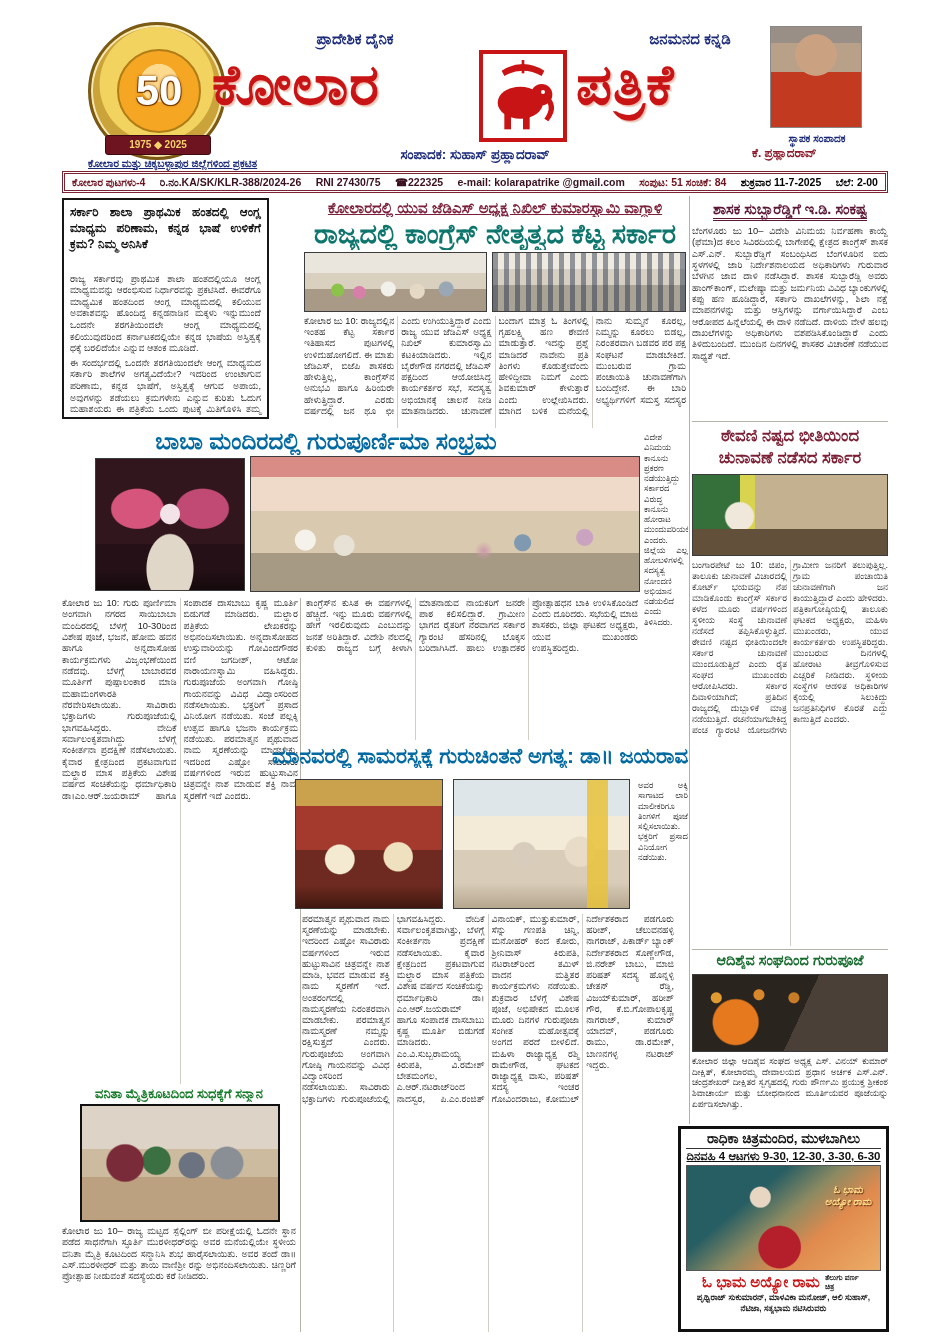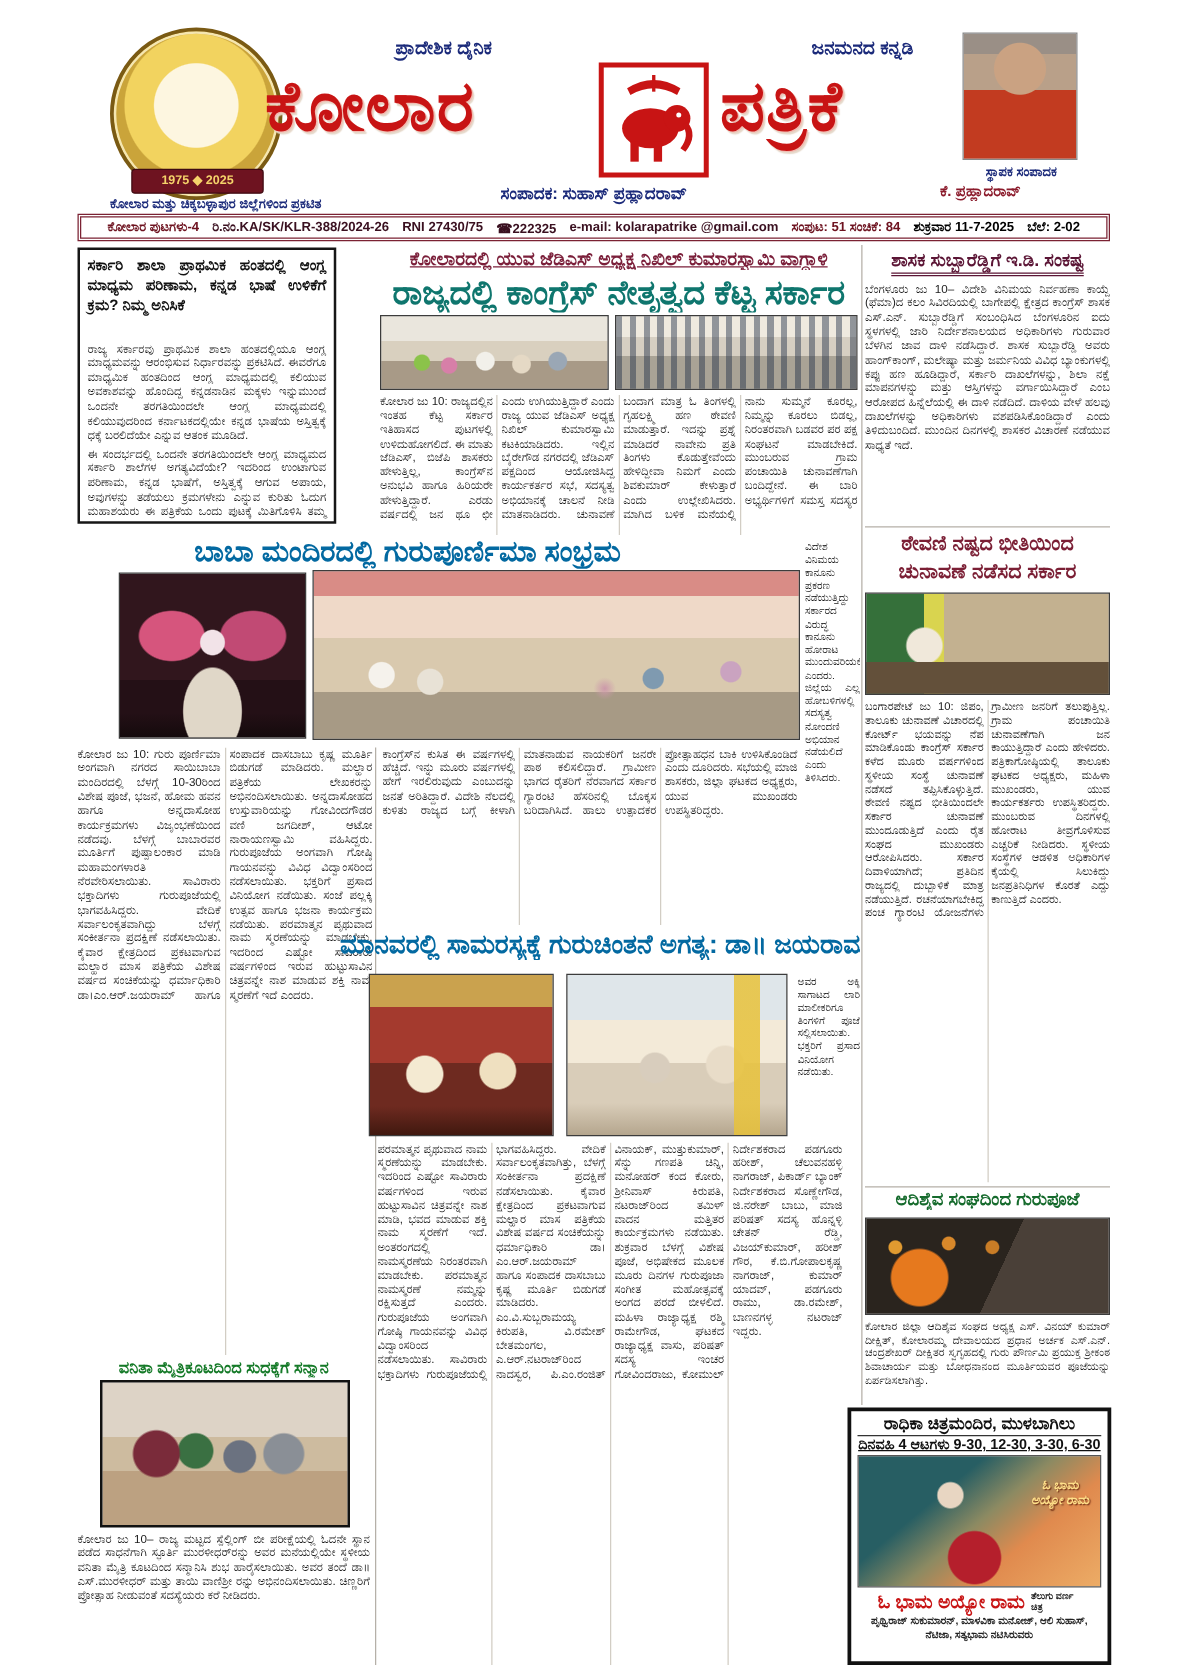--- a/index.html
+++ b/index.html
@@ -25,37 +25,40 @@
   .badge-inner{position:absolute;left:26px;top:24px;width:80px;height:80px;border-radius:50%;
     background:radial-gradient(circle at 50% 40%, #ffd98c 0 30%, #f5a623 31% 100%);
     border:2px solid #b07c16;display:flex;align-items:center;justify-content:center;}
   .badge-num{font-size:42px;font-weight:bold;color:#ffffff;
     text-shadow:0 0 3px #7a3c00,1px 1px 0 #7a3c00,-1px 1px 0 #7a3c00;}
   .badge-ribbon{position:absolute;left:14px;bottom:2px;width:104px;height:18px;background:#6e1320;
     color:#f5d36a;font-size:10px;font-weight:bold;text-align:center;line-height:18px;
     border-radius:3px;border:1px solid #3f0a12;}
   .infobar{position:absolute;left:62px;top:171px;width:826px;height:22px;
     border:3px double #7b2233;display:flex;align-items:center;justify-content:space-between;
-    padding:0 21px;box-sizing:border-box;font-size:10.5px;font-weight:bold;color:#3a1020;}
+    padding:0 7px;box-sizing:border-box;font-size:10.5px;font-weight:bold;color:#3a1020;}
   .infobar span{white-space:nowrap;}
   .boxart{position:absolute;left:62px;top:198px;width:207px;height:221px;border:2px solid #161616;
     box-sizing:border-box;padding:4px 6px;overflow:hidden;}
   .adbox{position:absolute;left:678px;top:1126px;width:211px;height:206px;border:3px solid #111;
     box-sizing:border-box;padding:2px 5px;text-align:center;overflow:hidden;background:#fff;}
   .poster{width:100%;height:106px;margin:2px 0;position:relative;border:1px solid #555;box-sizing:border-box;
     background:radial-gradient(circle at 48% 78%, #b51f2c 0 16%, rgba(0,0,0,0) 17%),
       radial-gradient(circle at 38% 30%, #e8d6c2 0 7%, rgba(0,0,0,0) 8%),
       linear-gradient(140deg,#275e63 0 32%, #8c8a62 50%, #e08a4e 68%, #ecac66 100%);}
   .poster-script{position:absolute;right:6px;top:18px;color:#ffe08a;font-size:10px;font-weight:bold;
     font-style:italic;text-shadow:1px 1px 1px #6e2a10;width:52px;line-height:1.2;}
 </style>
 </head>
 <body>
 
 <div class="badge">
+  <div class="badge-inner">
+    <span class="badge-num">50</span>
+  </div>
   <div class="badge-ribbon">1975 ◆ 2025</div>
 </div>
 
 <div class="abs smallcaps" style="left:255px;top:30px;width:200px;text-align:center;font-size:15px;">ಪ್ರಾದೇಶಿಕ ದೈನಿಕ</div>
 <div class="abs smallcaps" style="left:590px;top:30px;width:200px;text-align:center;font-size:15px;">ಜನಮನದ ಕನ್ನಡಿ</div>
 
 <div class="abs masthead-title" style="left:212px;top:52px;width:268px;font-size:56px;">ಕೋಲಾರ</div>
 <div class="abs" style="left:479px;top:50px;width:88px;height:92px;border:4px solid #c81414;box-sizing:border-box;background:#fff;">
   <svg width="80" height="84" viewBox="0 0 60 62">
     <path d="M14 12 Q30 2 46 12 L44 16 Q30 8 16 16 Z" fill="#c81414"></path>
@@ -70,33 +73,33 @@
 </div>
 <div class="abs masthead-title" style="left:576px;top:52px;width:190px;font-size:56px;">ಪತ್ರಿಕೆ</div>
 
 <div class="photo" style="left:770px;top:26px;width:92px;height:102px;border:1px solid #888;
      background:radial-gradient(circle at 50% 28%, #caa282 0 24%, rgba(0,0,0,0) 25%),
      linear-gradient(180deg,#9a8f86 0 16%, #b9a089 16% 45%, #c23b20 45% 100%);"></div>
 <div class="abs smallcaps" style="left:752px;top:132px;width:130px;text-align:center;font-size:10.5px;">ಸ್ಥಾಪಕ ಸಂಪಾದಕ</div>
 <div class="abs" style="left:752px;top:146px;width:130px;font-size:12px;font-weight:bold;color:#8b1a2b;">ಕೆ. ಪ್ರಹ್ಲಾದರಾವ್</div>
 
 <div class="abs smallcaps" style="left:330px;top:147px;width:290px;text-align:center;font-size:13.5px;">ಸಂಪಾದಕ: ಸುಹಾಸ್ ಪ್ರಹ್ಲಾದರಾವ್</div>
-<div class="abs smallcaps" style="left:88px;top:157px;width:260px;font-size:10.5px;">ಕೋಲಾರ ಮತ್ತು ಚಿಕ್ಕಬಳ್ಳಾಪುರ ಜಿಲ್ಲೆಗಳಿಂದ ಪ್ರಕಟಿತ</div>
+<div class="abs smallcaps" style="left:88px;top:157px;width:260px;font-size:10.5px;text-decoration:underline;">ಕೋಲಾರ ಮತ್ತು ಚಿಕ್ಕಬಳ್ಳಾಪುರ ಜಿಲ್ಲೆಗಳಿಂದ ಪ್ರಕಟಿತ</div>
 
 <div class="infobar">
   <span style="color:#6e1320;">ಕೋಲಾರ ಪುಟಗಳು-4</span>
   <span>ರಿ.ನಂ.KA/SK/KLR-388/2024-26</span>
   <span>RNI 27430/75</span>
   <span>
     <span>☎</span><span>222325</span>
   </span>
   <span>e-mail: kolarapatrike @gmail.com</span>
   <span style="color:#6e1320;">ಸಂಪುಟ: 51 ಸಂಚಿಕೆ: 84</span>
   <span style="color:#000;">ಶುಕ್ರವಾರ 11-7-2025</span>
-  <span style="color:#000;">ಬೆಲೆ: 2-02</span>
+  <span style="color:#000;">ಬೆಲೆ: 2-00</span>
 </div>
 
 <div class="vline" style="left:689px;top:196px;height:928px;"></div>
 <div class="vline" style="left:300px;top:598px;height:734px;"></div>
 
 <div class="boxart">
   <div style="font-size:12px;font-weight:bold;line-height:1.35;color:#111;text-align:justify;">ಸರ್ಕಾರಿ ಶಾಲಾ ಪ್ರಾಥಮಿಕ ಹಂತದಲ್ಲಿ ಆಂಗ್ಲ ಮಾಧ್ಯಮ ಪರಿಣಾಮ, ಕನ್ನಡ ಭಾಷೆ ಉಳಿಕೆಗೆ ಕ್ರಮ? ನಿಮ್ಮ ಅನಿಸಿಕೆ</div>
   <p style="margin:21px 0 0 0;font-size:9.3px;line-height:1.25;text-align:justify;">ರಾಜ್ಯ ಸರ್ಕಾರವು ಪ್ರಾಥಮಿಕ ಶಾಲಾ ಹಂತದಲ್ಲಿಯೂ ಆಂಗ್ಲ ಮಾಧ್ಯಮವನ್ನು ಆರಂಭಿಸುವ ನಿರ್ಧಾರವನ್ನು ಪ್ರಕಟಿಸಿದೆ. ಈವರೆಗೂ ಮಾಧ್ಯಮಿಕ ಹಂತದಿಂದ ಆಂಗ್ಲ ಮಾಧ್ಯಮದಲ್ಲಿ ಕಲಿಯುವ ಅವಕಾಶವನ್ನು ಹೊಂದಿದ್ದ ಕನ್ನಡನಾಡಿನ ಮಕ್ಕಳು ಇನ್ನುಮುಂದೆ ಒಂದನೇ ತರಗತಿಯಿಂದಲೇ ಆಂಗ್ಲ ಮಾಧ್ಯಮದಲ್ಲಿ ಕಲಿಯುವುದರಿಂದ ಕರ್ನಾಟಕದಲ್ಲಿಯೇ ಕನ್ನಡ ಭಾಷೆಯ ಅಸ್ತಿತ್ವಕ್ಕೆ ಧಕ್ಕೆ ಬರಲಿದೆಯೇ ಎನ್ನುವ ಆತಂಕ ಮೂಡಿದೆ.</p>
   <p style="margin:3px 0 0 0;font-size:9.3px;line-height:1.25;text-align:justify;">ಈ ಸಂದರ್ಭದಲ್ಲಿ ಒಂದನೇ ತರಗತಿಯಿಂದಲೇ ಆಂಗ್ಲ ಮಾಧ್ಯಮದ ಸರ್ಕಾರಿ ಶಾಲೆಗಳ ಅಗತ್ಯವಿದೆಯೇ? ಇದರಿಂದ ಉಂಟಾಗುವ ಪರಿಣಾಮ, ಕನ್ನಡ ಭಾಷೆಗೆ, ಅಸ್ತಿತ್ವಕ್ಕೆ ಆಗುವ ಅಪಾಯ, ಅವುಗಳನ್ನು ತಡೆಯಲು ಕ್ರಮಗಳೇನು ಎನ್ನುವ ಕುರಿತು ಓದುಗ ಮಹಾಶಯರು ಈ ಪತ್ರಿಕೆಯ ಒಂದು ಪುಟಕ್ಕೆ ಮಿತಿಗೊಳಿಸಿ ತಮ್ಮ ಅನಿಸಿಕೆಗಳನ್ನು ಕಳುಹಿಸಿಕೊಟ್ಟರೆ 'ಕೋಲಾರ ಪತ್ರಿಕೆ' ಅವುಗಳನ್ನು ಪ್ರಕಟಿಸಲಿದೆ. ನಿಮ್ಮ ಬರಹಗಳನ್ನು ಕಳುಹಿಸಲು ಕೊನೆಯ ದಿನಾಂಕ: ೨೦-೭-೨೦೨೫.</p>
   <div style="text-align:right;font-size:10px;font-weight:bold;margin-top:2px;">– ಸಂಪಾದಕ</div>

